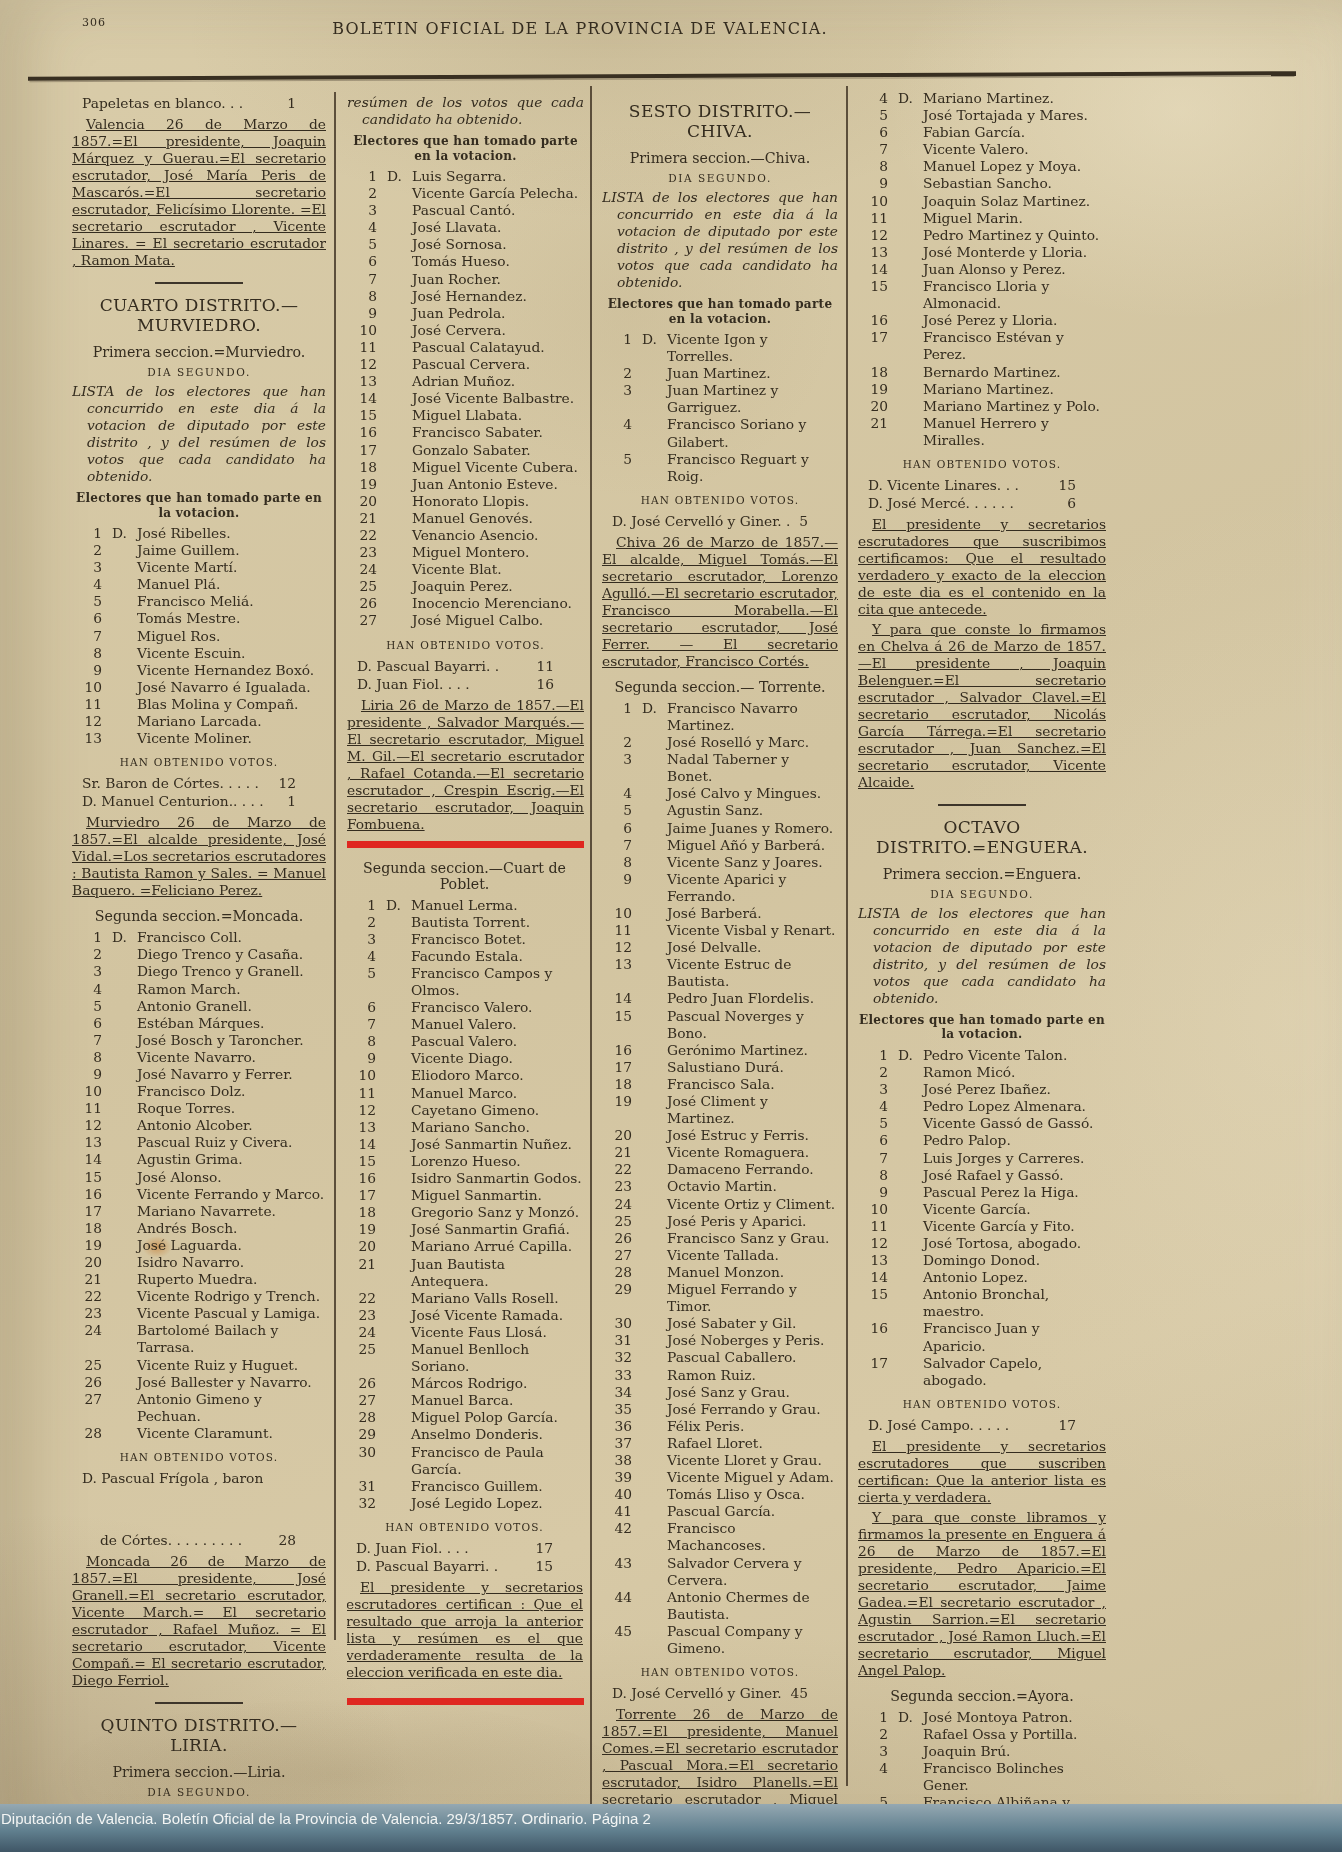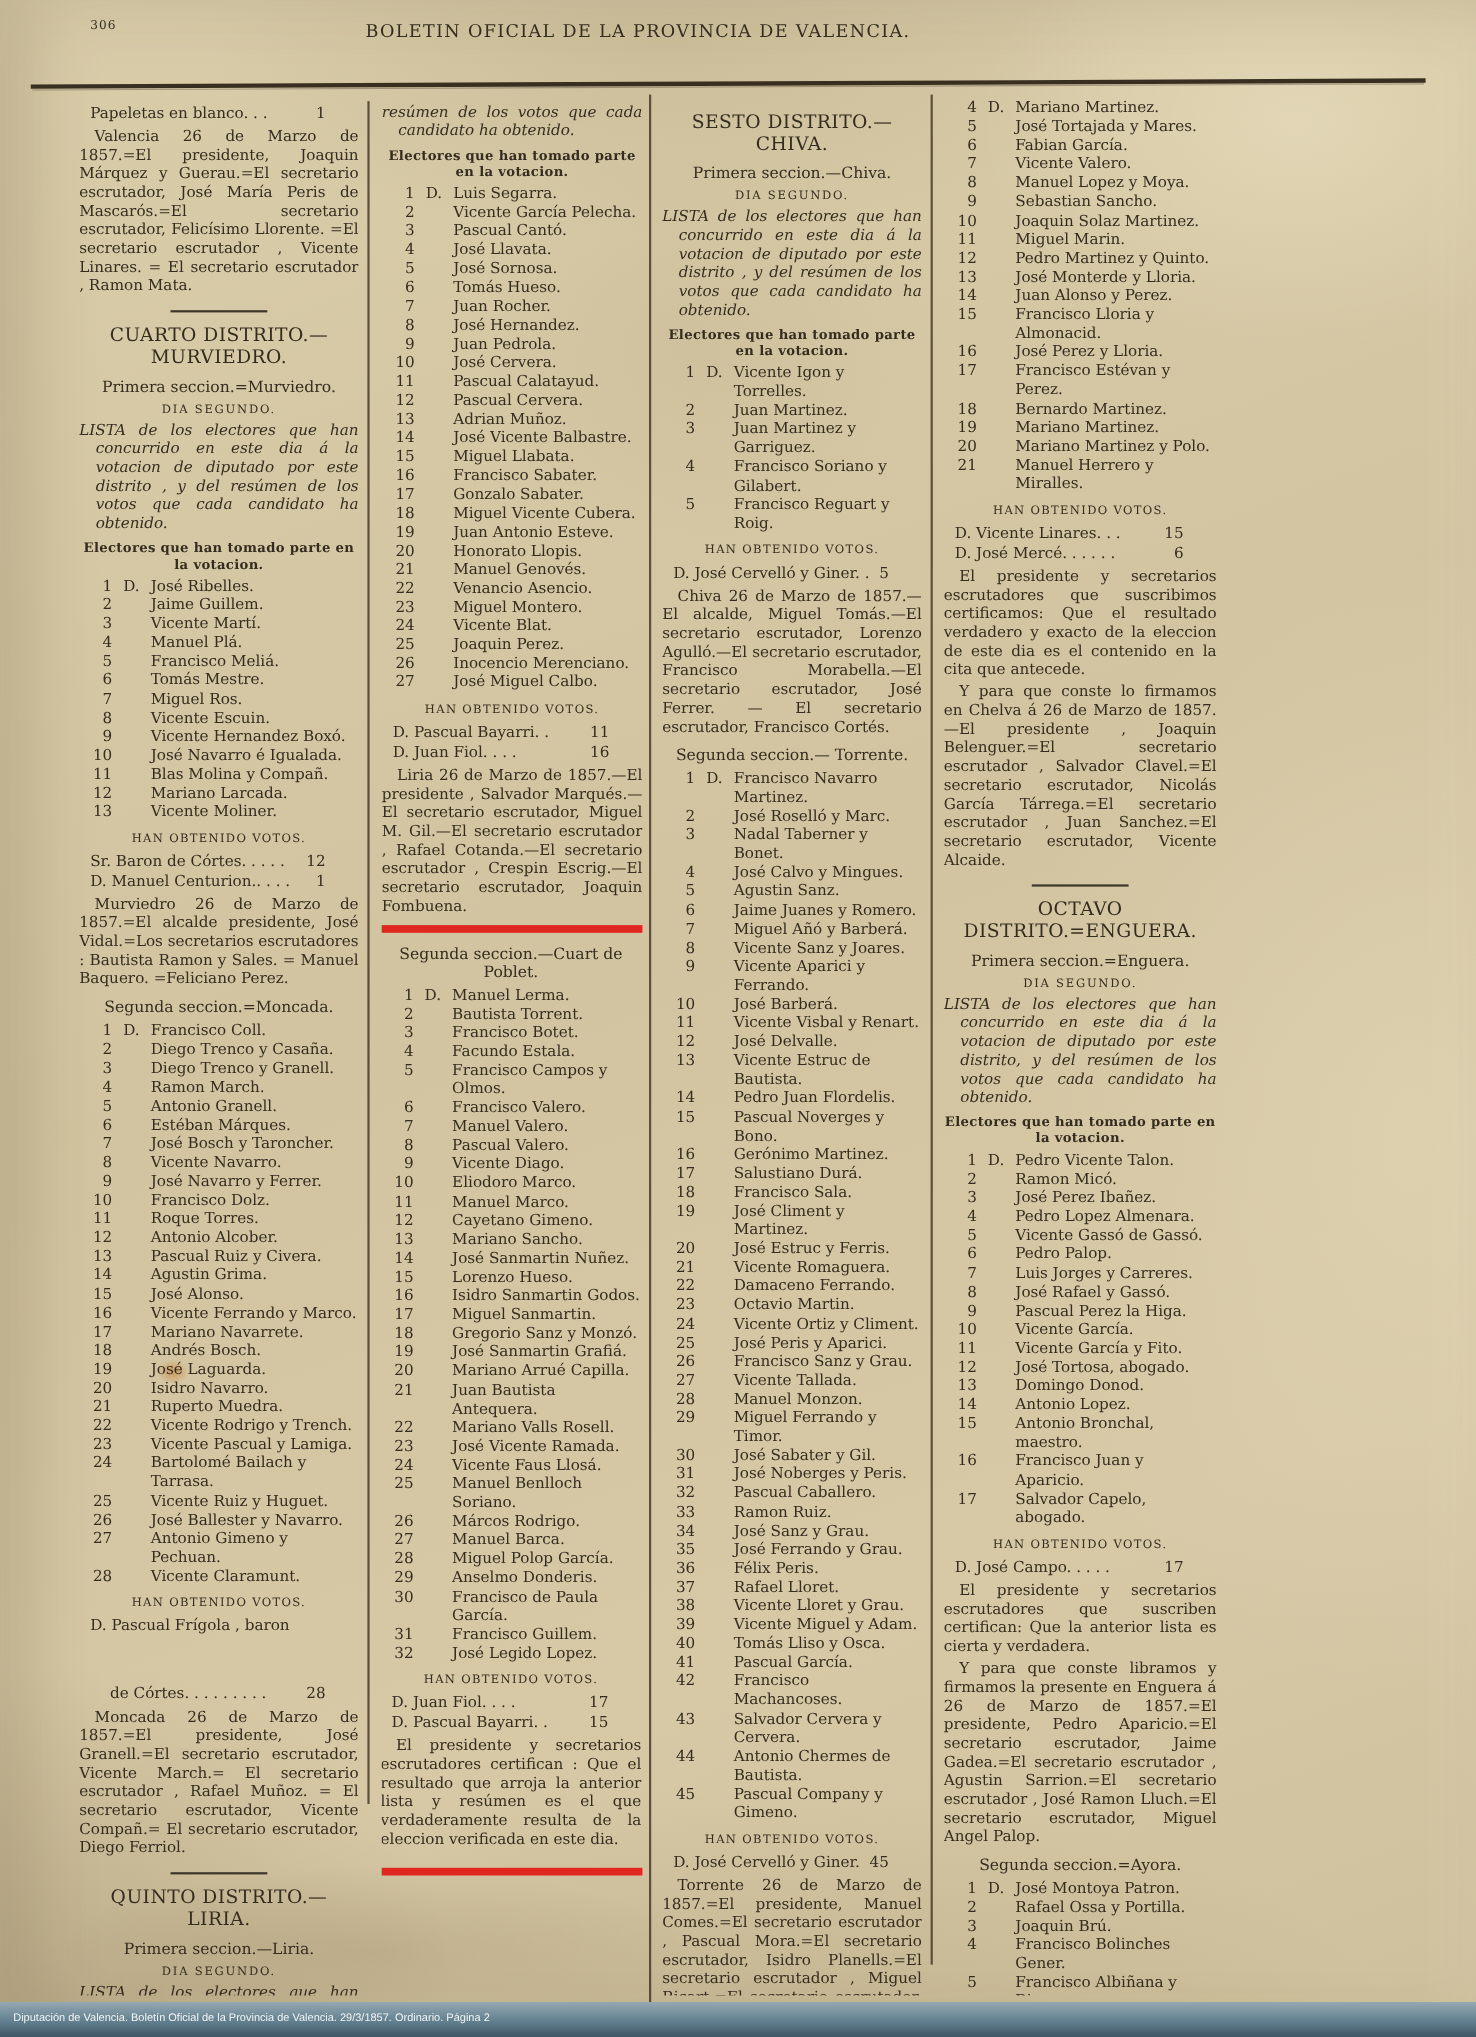--- a/index.html
+++ b/index.html
@@ -31,44 +31,44 @@
   #sep-1{left:334px;top:92px;height:1548px;}
   #sep-2{left:590px;top:86px;height:1734px;}
   #sep-3{left:846px;top:86px;height:1700px;}
   
   .col{position:absolute;top:90px;height:1724px;overflow:hidden;}
   #col1{left:72px;width:254px;}
   #col2{left:347px;width:237px;}
   #col3{left:602px;width:236px;}
   #col4{left:858px;width:248px;}
   
-  .para{font-size:13.8px;line-height:17px;margin:3px 0;text-indent:14px;text-align:justify;}
+  .para{font-size:13.8px;line-height:17px;margin:3px 0;text-indent:14px;text-align:justify;text-decoration:underline;}
   .lista{font-size:13.8px;line-height:17px;margin:4px 0;font-style:italic;
     padding-left:15px;text-indent:-15px;text-align:justify;}
   .h-district{font-size:17px;text-align:center;margin:11px 0 4px;letter-spacing:0.4px;}
   .h-section{font-size:14.2px;text-align:center;margin:9px 0 5px;}
   .h-day{font-size:10.5px;text-align:center;letter-spacing:1.6px;margin:6px 0 5px;}
   .h-electores{font-size:12px;font-weight:bold;text-align:center;line-height:14.5px;
     margin:6px 0 5px;letter-spacing:0.3px;}
   .h-han{font-size:10.5px;text-align:center;letter-spacing:1.2px;margin:9px 0 6px;}
   .lrow{display:flex;font-size:13.8px;line-height:17.1px;}
   .lnum{width:30px;text-align:right;padding-right:10px;flex:none;}
   .ld{width:25px;flex:none;}
   .lname{flex:1;}
   .votes{margin:4px 0;}
   .vrow{display:flex;font-size:13.8px;line-height:18px;padding-left:10px;}
   .vrow.ind{padding-left:28px;margin-top:44px;}
   .vval{margin-left:auto;padding-right:30px;}
   .divider{width:88px;border-top:2px solid #3d352a;margin:13px auto 11px;}
   .hlbox{border:7px solid #df2720;margin:8px -14px 8px -11px;padding:3px 8px 14px 3px;}
   
-  #footer-bar{position:absolute;left:0;bottom:0;width:100%;height:32px;
+  #footer-bar{position:absolute;left:0;bottom:0;width:100%;height:48px;
     background:linear-gradient(180deg,#95a8b2 0%,#61808f 55%,#3f5666 100%);
-    color:#f3f5f4;font-family:"Liberation Sans", sans-serif;font-size:10px;
-    line-height:30px;padding-left:12px;box-sizing:border-box;}
+    color:#f3f5f4;font-family:"Liberation Sans", sans-serif;font-size:15px;
+    line-height:30px;padding-left:1px;box-sizing:border-box;}
 </style>
 </head>
 <body>
 
 <div id="page">
   <div class="stain" id="stain-center"></div>
   <div class="stain" id="stain-orange"></div>
   <div class="stain" id="stain-bottom"></div>
 
   <div id="page-number">306</div>

